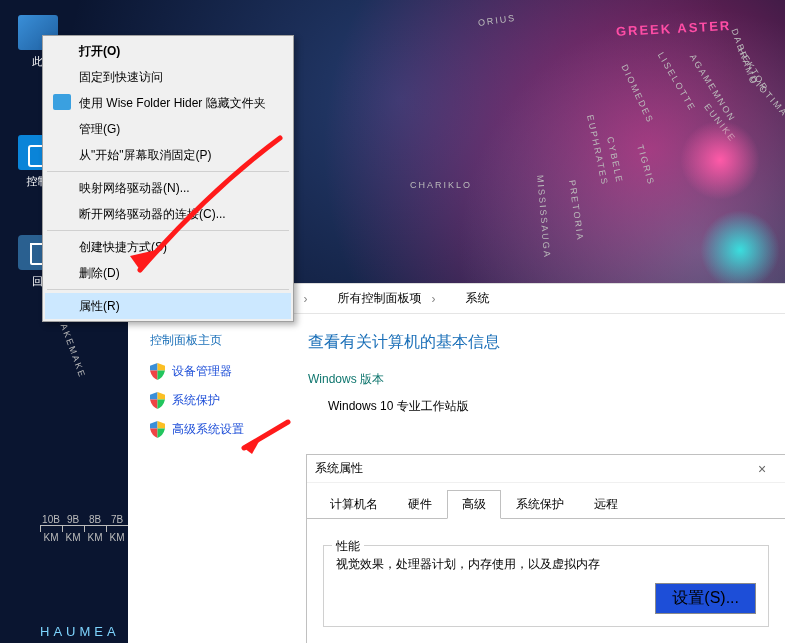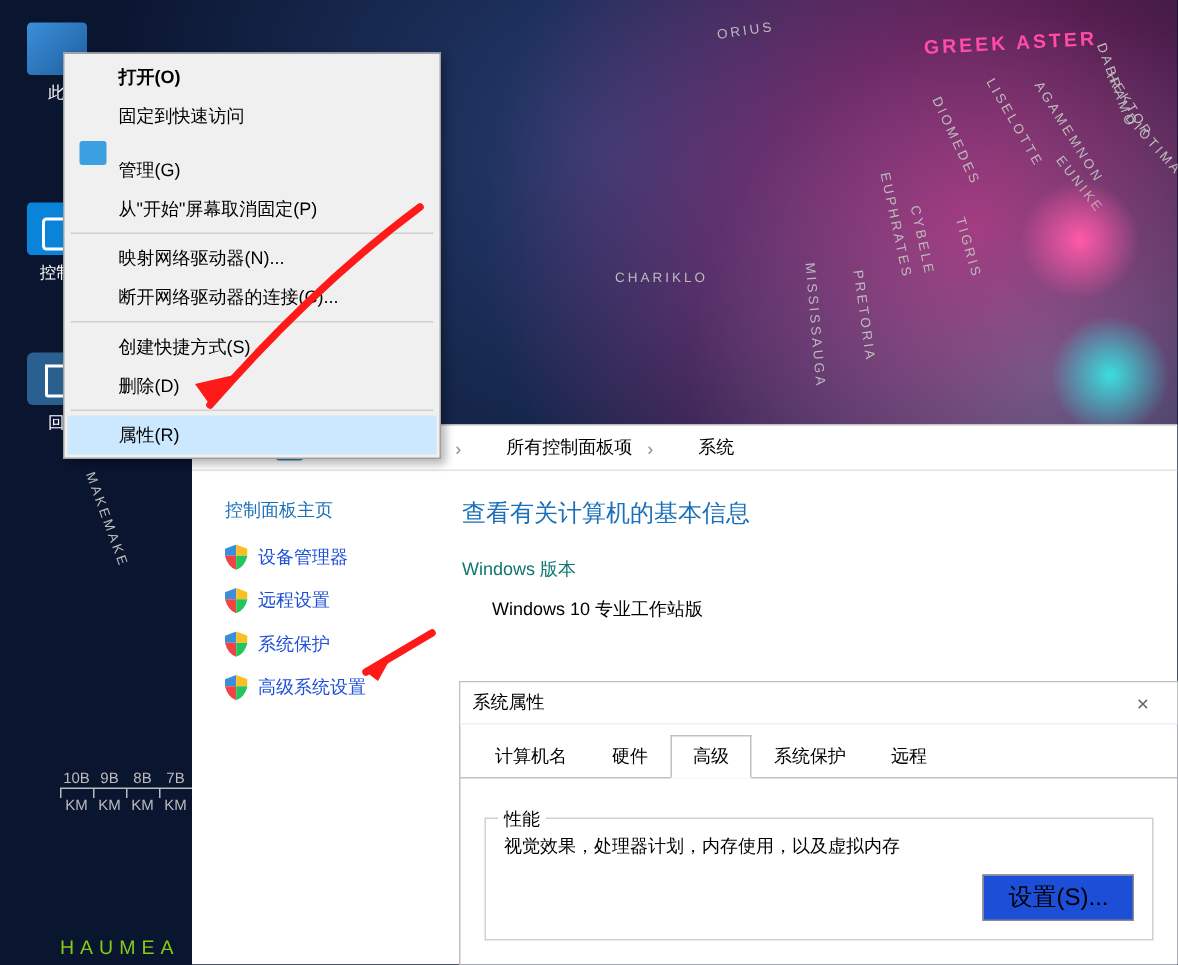--- a/index.html
+++ b/index.html
@@ -83,21 +83,21 @@
   .dialog-body { padding:14px 16px; font-size:12px;}
   .fieldset { border:1px solid #d0d0d0; margin-top:12px; padding:10px 12px 12px 12px; position:relative;}
   .fieldset-legend { position:absolute; top:-8px; left:8px; background:#fff; padding:0 4px; font-size:12px;}
   .settings-btn { float:right; padding:4px 16px; border:1px solid #8a8a8a; background:#1d4ed8; font-size:16px; margin-top:10px; cursor:pointer;}
   
   
   .scale { position:absolute; bottom:100px; left:40px; color:#bbb; font-size:10px; z-index:1;}
   .scale .ticks{border-top:1px solid #bbb; display:flex;}
   .scale .ticks span{border-left:1px solid #bbb; height:6px; width:22px;}
   .scale .lbl{display:flex;} .scale .lbl span{width:22px; text-align:center;}
-  .haumea { position:absolute; bottom:4px; left:40px; color:#84cc16; font-size:13px; letter-spacing:4px;}
+  .haumea { position:absolute; bottom:4px; left:40px; color:#7dd3fc; font-size:13px; letter-spacing:4px;}
 </style>
 </head>
 <body>
 
 <div class="desktop-bg">
   <span class="bg-label" style="top:18px;left:478px;transform:rotate(-8deg)">ORIUS</span>
   <span class="bg-label" style="top:24px;left:616px;color:#ff4da6;font-size:13px;font-weight:700;transform:rotate(-3deg)">GREEK ASTER</span>
   <span class="bg-label" style="top:24px;left:734px;transform:rotate(70deg)">DABRAMO</span>
   <span class="bg-label" style="top:44px;left:740px;transform:rotate(58deg)">HEKTOR</span>
   <span class="bg-label" style="top:72px;left:752px;transform:rotate(48deg)">DIOTIMA</span>
@@ -170,29 +170,20 @@
     <div class="cpanel-sidebar">
       <div class="sidebar-title">控制面板主页</div>
       <div class="sidebar-link">
         <span class="shield-icon"><svg viewBox="0 0 16 18">
               <path class="s1" d="M8 0 L0 3 V8 H8 Z"></path>
               <path class="s2" d="M8 0 L16 3 V8 H8 Z"></path>
               <path class="s4" d="M0 8 H8 V18 Q2 16 0 8"></path>
               <path class="s3" d="M16 8 H8 V18 Q14 16 16 8"></path>
             </svg></span>
         <span>设备管理器</span>
-      </div>
-      <div class="sidebar-link">
-        <span class="shield-icon"><svg viewBox="0 0 16 18">
-              <path class="s1" d="M8 0 L0 3 V8 H8 Z"></path>
-              <path class="s2" d="M8 0 L16 3 V8 H8 Z"></path>
-              <path class="s4" d="M0 8 H8 V18 Q2 16 0 8"></path>
-              <path class="s3" d="M16 8 H8 V18 Q14 16 16 8"></path>
-            </svg></span>
-        <span>远程设置</span>
       </div>
       <div class="sidebar-link">
         <span class="shield-icon"><svg viewBox="0 0 16 18">
               <path class="s1" d="M8 0 L0 3 V8 H8 Z"></path>
               <path class="s2" d="M8 0 L16 3 V8 H8 Z"></path>
               <path class="s4" d="M0 8 H8 V18 Q2 16 0 8"></path>
               <path class="s3" d="M16 8 H8 V18 Q14 16 16 8"></path>
             </svg></span>
         <span>系统保护</span>
       </div>
@@ -232,21 +223,21 @@
           </div>
         </div>
       </div>
     </div>
   </div>
 </div>
 
 <div class="context-menu" id="ctx">
     <div class="menu-item bold"><span>打开(O)</span></div>
     <div class="menu-item"><span>固定到快速访问</span></div>
-    <div class="menu-item"><span class="menu-icon-folder"></span></div>
+    <div class="menu-item"><span class="menu-icon-folder"></span><span>使用 Wise Folder Hider 隐藏文件夹</span></div>
     <div class="menu-item"><span>管理(G)</span></div>
     <div class="menu-item"><span>从"开始"屏幕取消固定(P)</span></div>
     <div class="menu-sep"></div>
     <div class="menu-item"><span>映射网络驱动器(N)...</span></div>
     <div class="menu-item"><span>断开网络驱动器的连接(C)...</span></div>
     <div class="menu-sep"></div>
     <div class="menu-item"><span>创建快捷方式(S)</span></div>
     <div class="menu-item"><span>删除(D)</span></div>
     <div class="menu-sep"></div>
     <div class="menu-item highlighted"><span>属性(R)</span></div>

